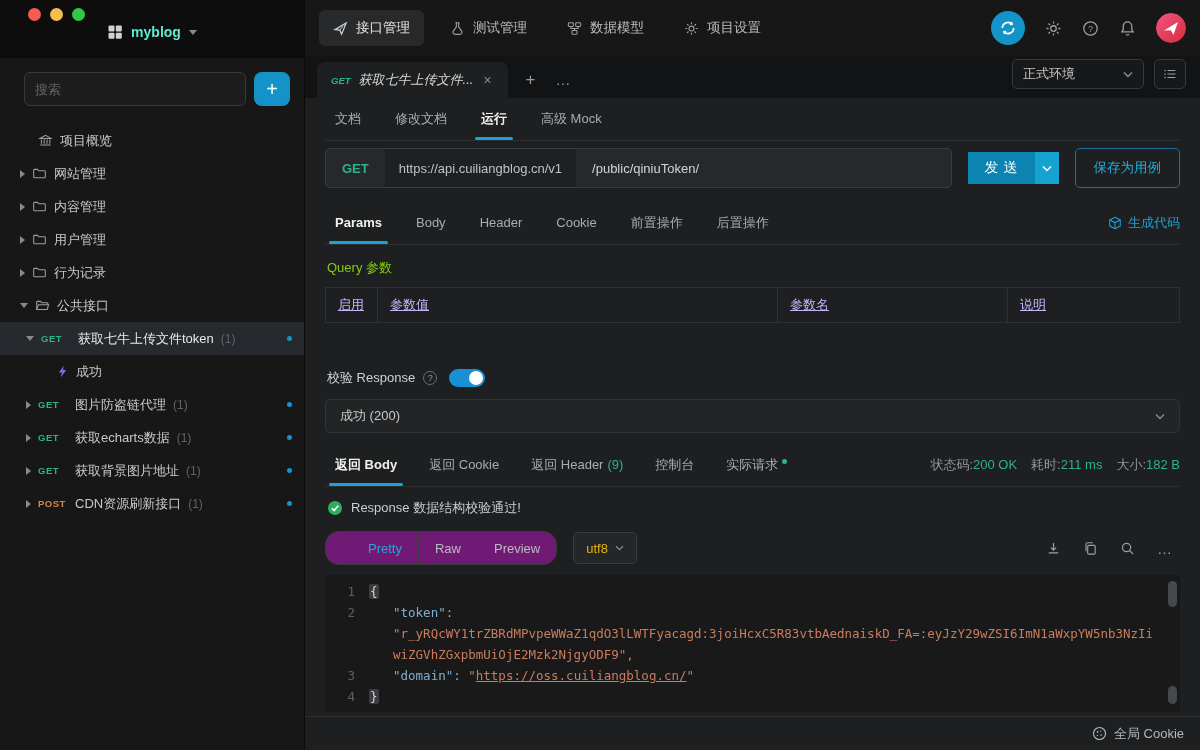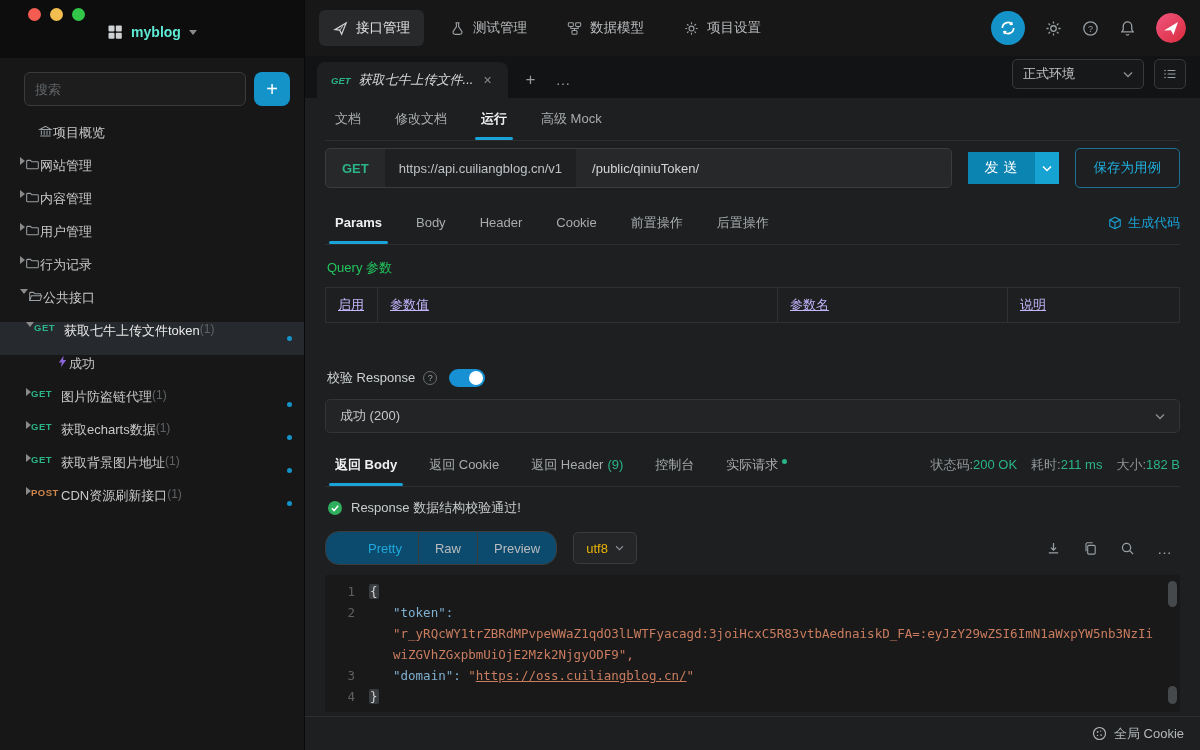--- a/index.html
+++ b/index.html
@@ -17,21 +17,21 @@
   .project-switcher { position:absolute; left:0; right:0; top:24px; display:flex; justify-content:center;
     align-items:center; gap:8px; cursor:pointer; }
   .project-name { font-size:14px; font-weight:700; color:#5eead4; }
   .search-row { display:flex; align-items:center; gap:8px; padding:14px 8px 10px 24px; }
   .search-input { flex:1; height:34px; background:#1d1d1d; border:1px solid #3a3a3a; border-radius:6px;
     color:#cfcfcf; padding:0 10px; font-size:13px; outline:none; }
   .search-input::placeholder { color:#62666a; }
   .add-btn { width:36px; height:34px; background:#1493c9; color:#fff; border:none; border-radius:8px;
     font-size:20px; line-height:1; cursor:pointer; margin-right:6px; }
   .tree { flex:1; padding-top:8px; overflow:hidden; }
-  .trow { height:33px; display:flex; padding-left:20px; position:relative;
+  .trow { height:33px; display:flex; align-items:center; gap:7px; padding-left:20px; position:relative;
     cursor:pointer; color:#c9c9c9; }
   .trow.l0-noncaret { padding-left:38px; }
   .trow.api { padding-left:26px; }
   .trow.child { padding-left:56px; }
   .trow.selected { background:#26292d; color:#e8e8e8; }
   .tri-r { width:0; height:0; border-left:5px solid #8a8a8a; border-top:4px solid transparent;
     border-bottom:4px solid transparent; flex:none; }
   .tri-d { width:0; height:0; border-top:5px solid #8a8a8a; border-left:4px solid transparent;
     border-right:4px solid transparent; flex:none; }
   .ticon { display:inline-flex; color:#9aa0a4; flex:none; }
@@ -95,21 +95,21 @@
     padding:0 18px; font-size:13.5px; cursor:pointer; flex:none; }
 
   .req-tabs { margin-top:12px; height:44px; display:flex; align-items:center; gap:34px;
     border-bottom:1px solid #2c2e30; padding-left:10px; flex:none; }
   .req-tab { color:#a9acae; cursor:pointer; height:100%; display:flex; align-items:center; position:relative; }
   .req-tab.active { color:#f0f0f0; font-weight:700; }
   .req-tab.active::after { content:""; position:absolute; left:-6px; right:-6px; bottom:0; height:3px;
     background:#1aa3d8; border-radius:2px; }
   .codegen { margin-left:auto; display:flex; align-items:center; gap:6px; color:#1aa3d8; cursor:pointer; }
 
-  .query-title { margin-top:14px; color:#22c55e; flex:none; padding-left:2px; }
+  .query-title { margin-top:14px; color:#84cc16; flex:none; padding-left:2px; }
   .param-table { margin-top:10px; flex:none; }
   .pt-header { display:flex; height:36px; align-items:flex-end; border:1px solid #2e3032; color:#c4b5fd;text-decoration:underline; }
   .pt-cell { padding:0 12px; height:100%; display:flex; align-items:center; border-right:1px solid #2e3032; }
   .pt-cell:last-child { border-right:none; }
   .pt-c0 { width:52px; flex:none; } .pt-c1 { width:230px; flex:none; } .pt-c2 { width:400px; flex:none; }
   .pt-c3 { flex:1; }
   .pt-empty { height:26px; }
 
   .validate-row { margin-top:20px; display:flex; align-items:center; gap:8px; flex:none; padding-left:2px; }
   .vr-label { color:#cfd2d4; }
@@ -127,21 +127,21 @@
     border-bottom:1px solid #2c2e30; padding-left:10px; flex:none; }
   .resp-meta { margin-left:auto; display:flex; gap:14px; color:#94989b; }
   .meta-val { color:#2bb487; }
   .dot-green { width:5px; height:5px; background:#2bb487; border-radius:50%; display:inline-block;
     margin-left:4px; margin-bottom:6px; }
   .count-green { color:#2bb487; margin-left:4px; }
 
   .valid-msg { margin-top:12px; display:flex; align-items:center; gap:8px; color:#c9cccd; flex:none; padding-left:2px; }
 
   .view-row { margin-top:14px; display:flex; align-items:center; flex:none; }
-  .seg-group { display:flex; border:1px solid #3a3c3e; border-radius:14px; overflow:hidden; background:#0c4a6e;padding-left:26px; }
+  .seg-group { display:flex; border:1px solid #3a3c3e; border-radius:14px; overflow:hidden; background:#701a75;padding-left:26px; }
   .seg-btn { height:32px; padding:0 16px; background:none; border:none; border-right:1px solid #3a3c3e;
     color:#b9bcbe; font-size:13px; cursor:pointer; }
   .seg-btn:last-child { border-right:none; }
   .seg-btn.active { color:#1fa9da; }
   .enc-btn { margin-left:16px; height:32px; border:1px solid #3a3c3e; background:#242628; border-radius:5px;
     color:#eab308; padding:0 12px; display:flex; align-items:center; gap:7px; cursor:pointer; font-size:13px; }
   .view-icons { margin-left:auto; display:flex; align-items:center; gap:22px; color:#9aa0a4; padding-right:8px; }
   .view-icons .vi { background:none; border:none; color:#9aa0a4; cursor:pointer; display:flex; font-size:15px; }
 
   .editor { margin-top:10px; background:#19191a; border-radius:3px; flex:none; height:137px; display:flex;

